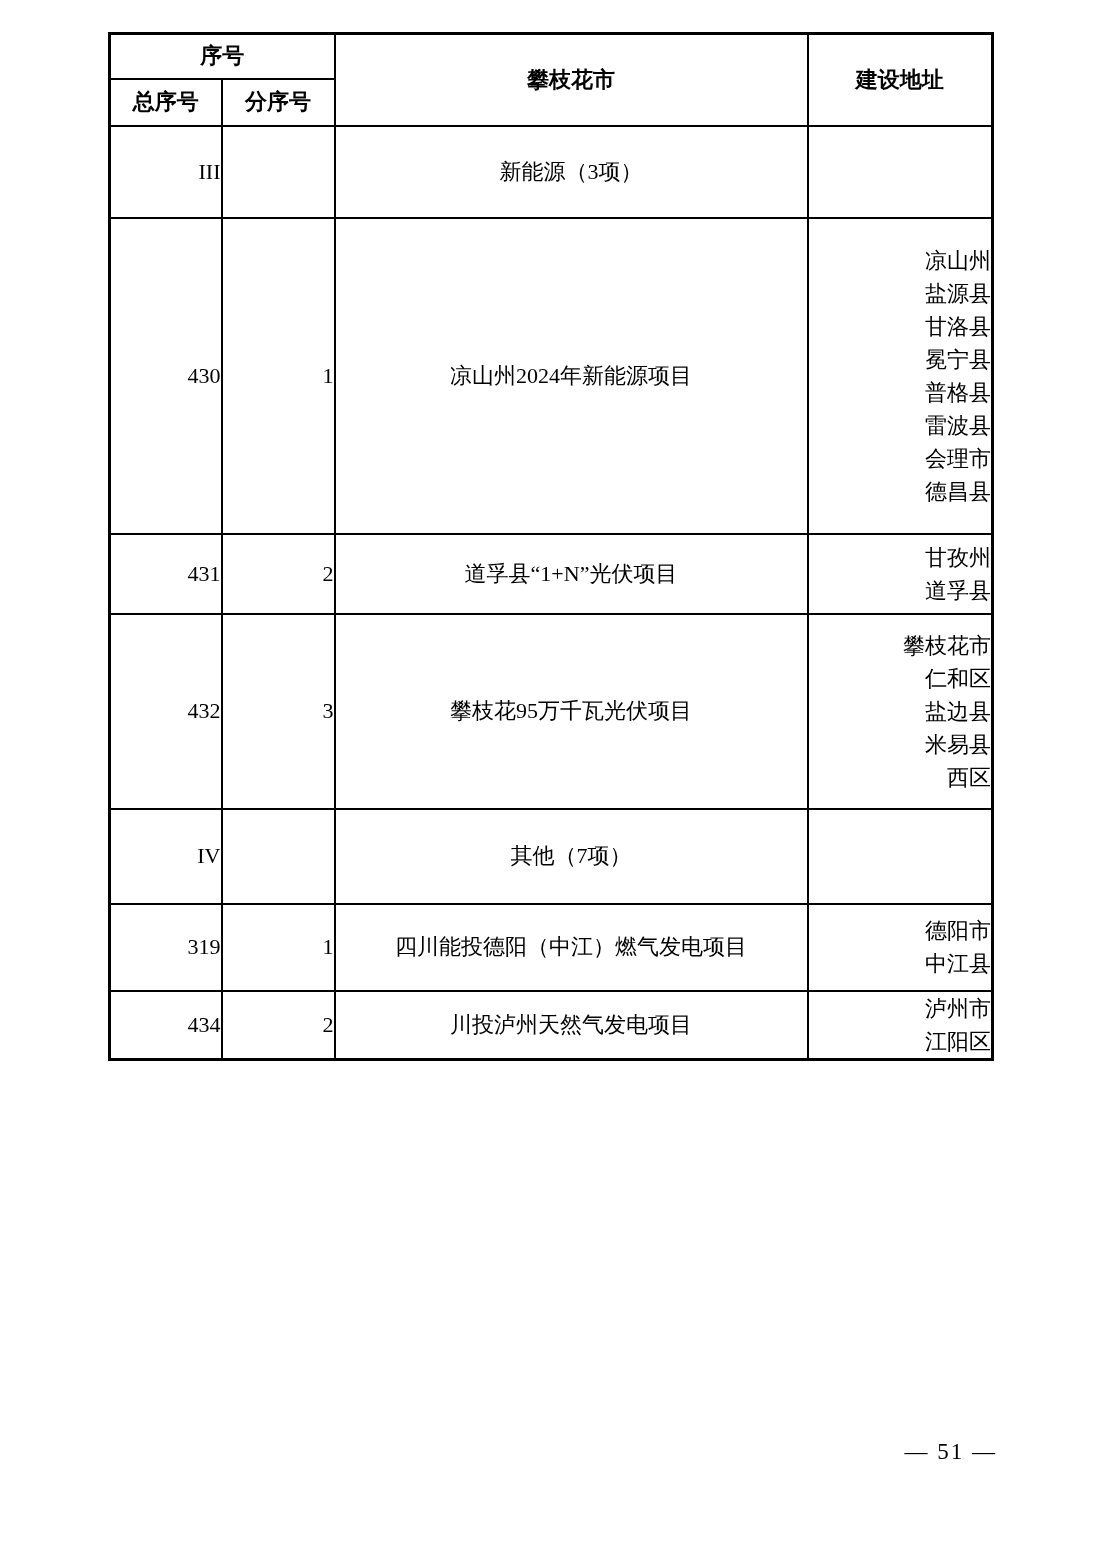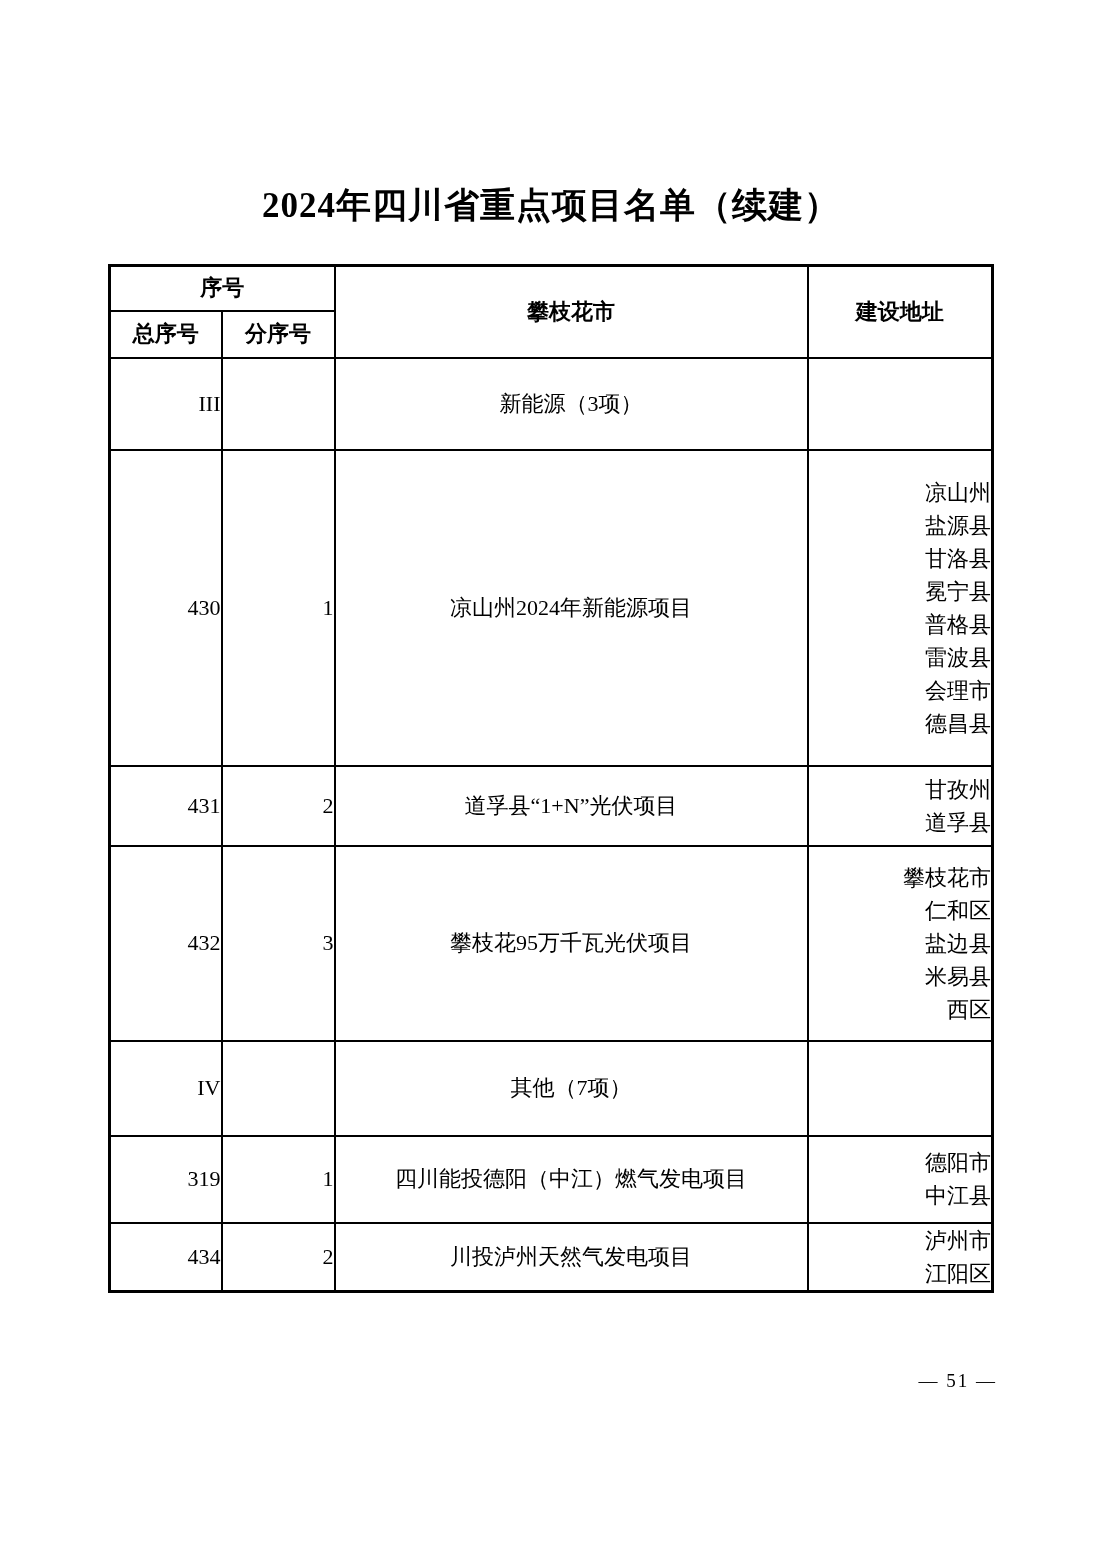--- a/index.html
+++ b/index.html
@@ -72,33 +72,32 @@
   tr.hr2 { height: 47px; }
   tr.r0 { height: 92px; }
   tr.r1 { height: 316px; }
   tr.r2 { height: 80px; }
   tr.r3 { height: 195px; }
   tr.r4 { height: 95px; }
   tr.r5 { height: 87px; }
   tr.r6 { height: 69px; }
   .page-number {
     position: absolute;
-    top: 1370px;
+    top: 1439px;
     right: 105px;
-    font-size: 19px;
+    font-size: 23px;
     font-family: "Liberation Serif", "DejaVu Serif", serif;
     letter-spacing: 2px;
   }
 </style>
 </head>
 <body>
 
 <div class="page">
 
-  <h1 class="doc-title">2024年四川省重点项目名单（续建）</h1>
 
   <table class="project-table">
     <colgroup>
       <col style="width:112px">
       <col style="width:113px">
       <col style="width:473px">
       <col style="width:185px">
     </colgroup>
     <thead>
       <tr class="hr1">

